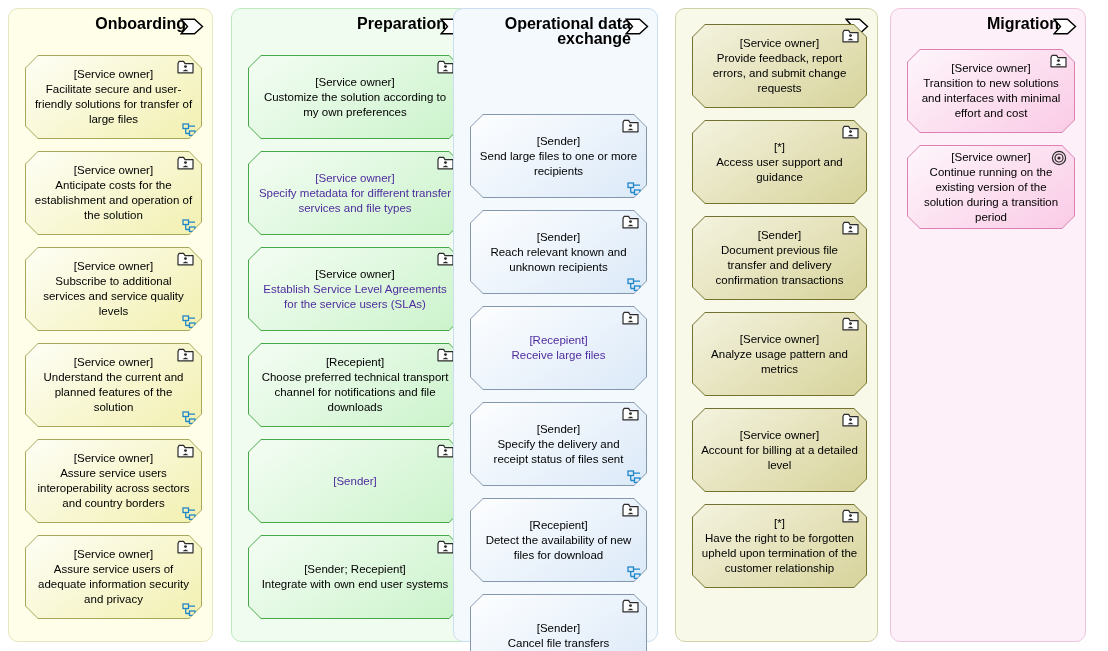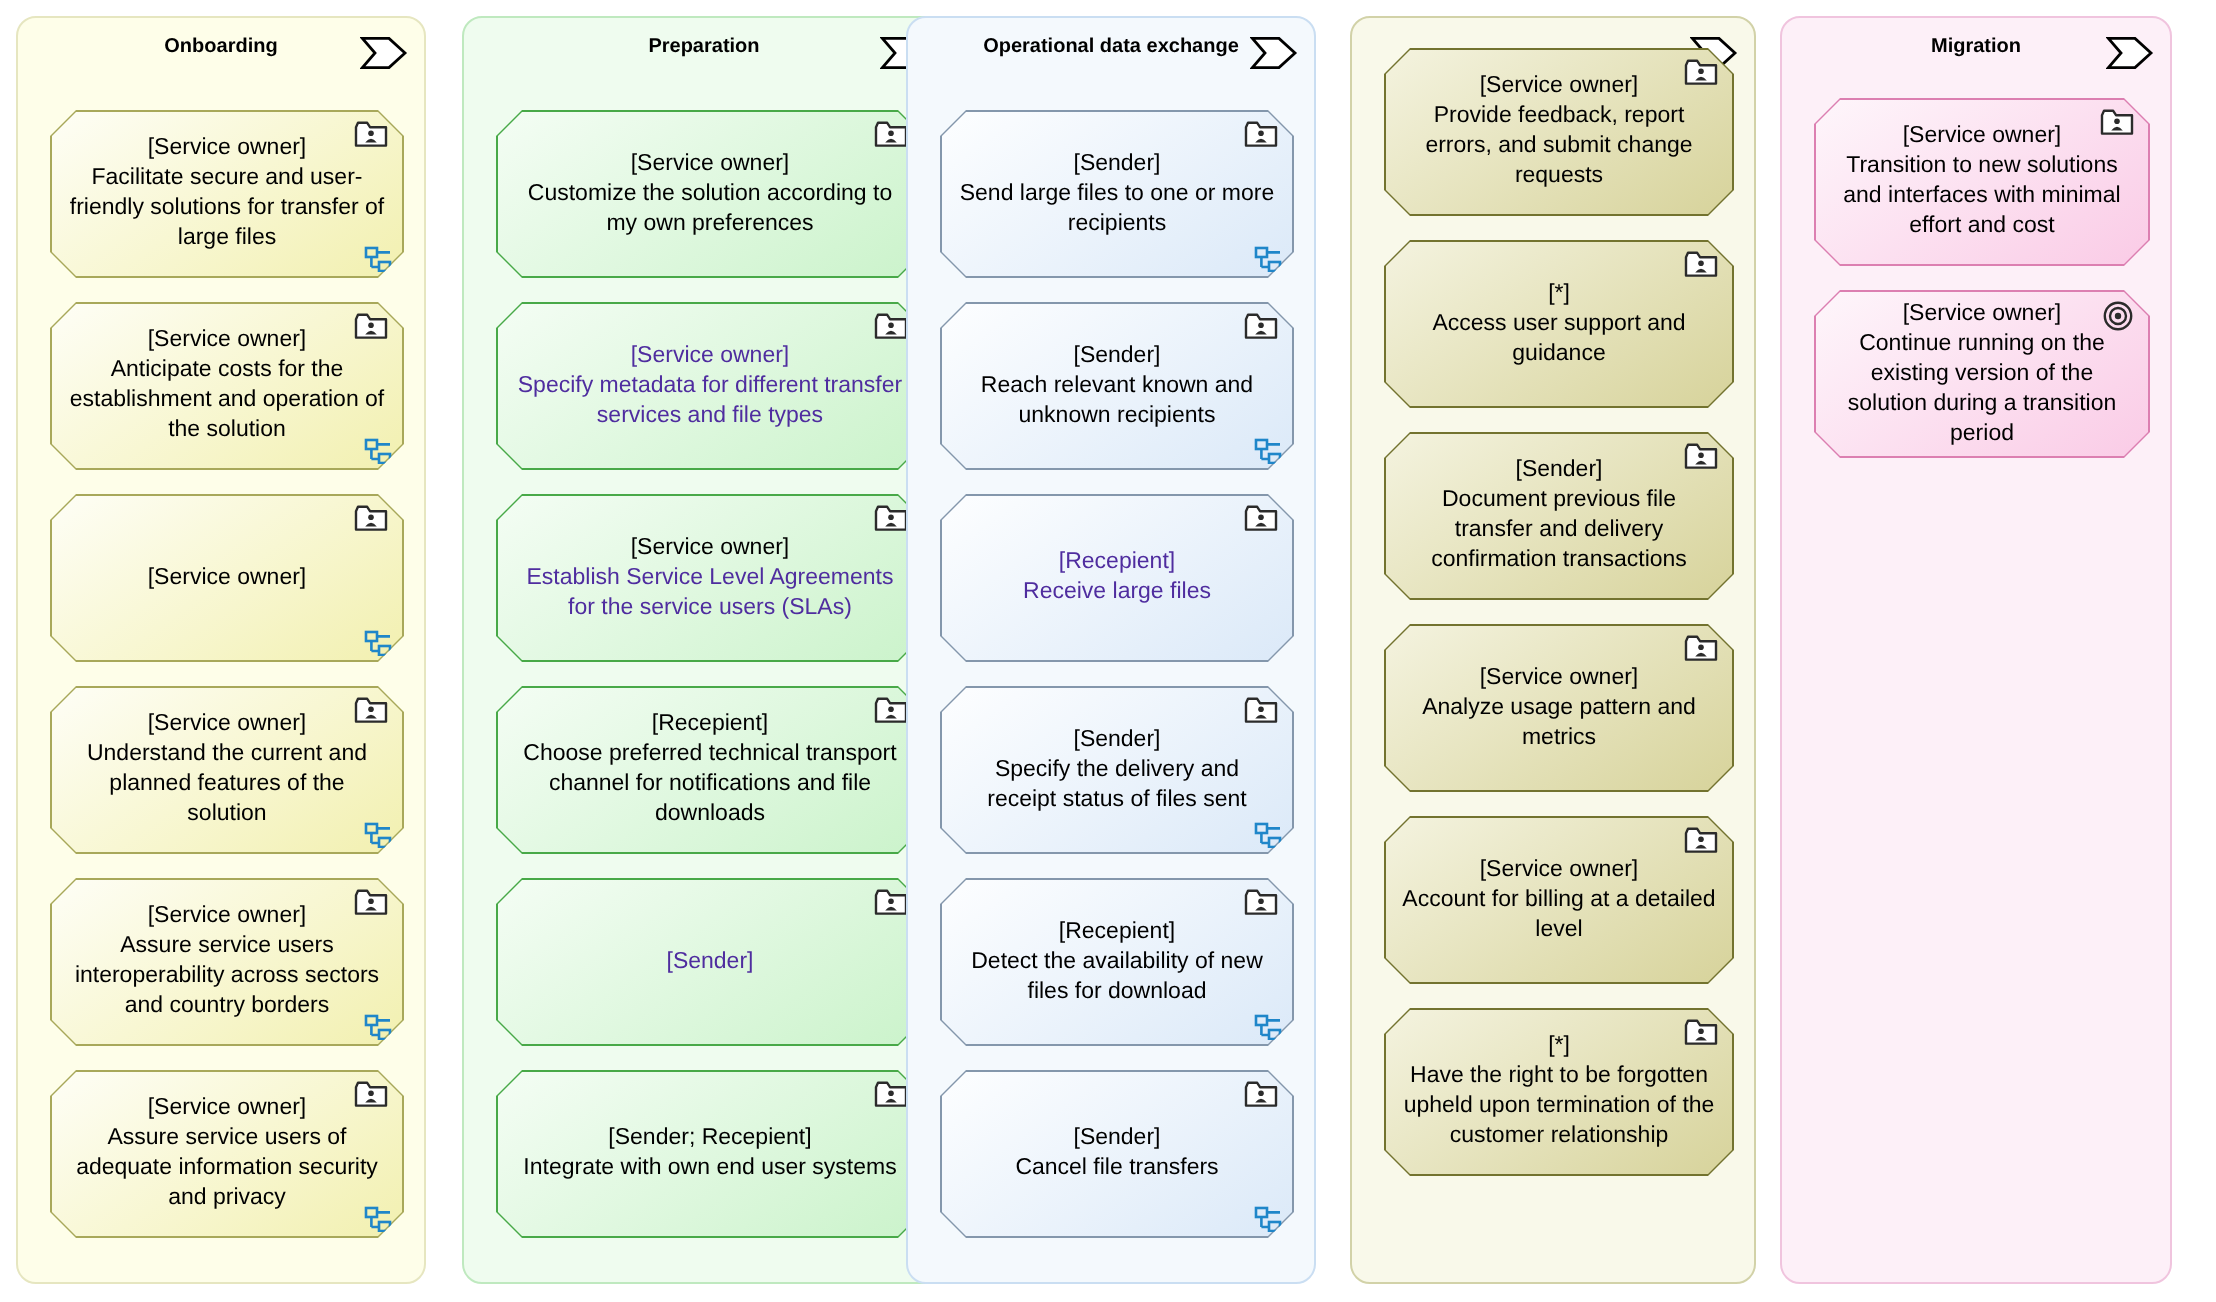--- a/index.html
+++ b/index.html
@@ -2,21 +2,21 @@
 <html><head>
 <meta charset="utf-8">
 <style>
   html,body{margin:0;padding:0;background:#ffffff;}
   body{font-family:"Liberation Sans","DejaVu Sans",sans-serif;}
   .canvas{position:relative;width:1108px;height:651px;background:#ffffff;overflow:hidden;}
 
   .group{position:absolute;top:8px;height:634px;border-radius:10px;box-sizing:border-box;
          border:1px solid; display:flex;flex-direction:column;}
   .group-header{position:relative;flex:0 0 auto;padding:7px 26px 0 26px;}
-  .group-title{margin:0;font-size:10px;font-weight:bold;color:#000;text-align:center;line-height:15px;}
+  .group-title{margin:0;font-size:16px;font-weight:bold;color:#000;text-align:right;line-height:15px;}
   .vs-icon{position:absolute;top:9px;right:8px;line-height:0;}
 
   .cards{display:flex;flex-direction:column;gap:12px;padding:0 10px 0 16px;}
 
   .card{position:relative;height:84px;flex:0 0 auto;
         clip-path:polygon(13px 0,calc(100% - 13px) 0,100% 13px,100% calc(100% - 13px),
                   calc(100% - 13px) 100%,13px 100%,0 calc(100% - 13px),0 13px);
         background:var(--card-border);}
   .card-inner{position:absolute;inset:1px;
         clip-path:polygon(12px 0,calc(100% - 12px) 0,100% 12px,100% calc(100% - 12px),
@@ -85,20 +85,21 @@
     </span>
   </div>
         <div class="card" style="--card-border: #A8A85A; --fill-top: #FEFEF6; --fill-bottom: #F2F0B0;">
     <span class="corner-icon"><svg width="17" height="14" viewBox="0 0 17 14">
               <path d="M1 12.8 V3.6 L2 1.4 H6.6 L8 3.6 H16 V12.8 Z" fill="#ffffff" stroke="#2b2b2b" stroke-width="1.2" stroke-linejoin="round"></path>
               <circle cx="8.5" cy="6.6" r="1.4" fill="#2b2b2b"></circle>
               <path d="M5.6 11.2 Q8.5 7.6 11.4 11.2 Z" fill="#2b2b2b"></path>
             </svg></span>
     <div class="card-inner">
       <div class="card-role">[Service owner]</div>
+      <div class="card-text">Subscribe to additional services and service quality levels</div>
     </div>
     <span class="viewref-icon">
       <svg width="14" height="13" viewBox="0 0 14 13" fill="none" stroke="#1F86C9" stroke-width="1.3">
         <rect x="1" y="1" width="5.5" height="4.5"></rect>
         <path d="M6.5 3.2 H13 M3.7 5.5 V10.5 M3.7 10.5 H7.5"></path>
         <rect x="7.5" y="8" width="5.5" height="4.5"></rect>
       </svg>
     </span>
   </div>
         <div class="card" style="--card-border: #A8A85A; --fill-top: #FEFEF6; --fill-bottom: #F2F0B0;">
@@ -233,21 +234,21 @@
               <path d="M5.6 11.2 Q8.5 7.6 11.4 11.2 Z" fill="#2b2b2b"></path>
             </svg></span>
     <div class="card-inner">
       <div class="card-role">[Sender; Recepient]</div>
       <div class="card-text">Integrate with own end user systems</div>
     </div>
 
   </div>
       </div>
   </section>
-    <section class="group g2" style="left: 453px; width: 205px; background: rgb(244, 249, 253); border-color: rgb(202, 222, 242);">
+    <section class="group g2" style="left: 453px; width: 205px; background: rgb(244, 249, 253); border-color: rgb(202, 222, 242); gap: 44px;">
     <header class="group-header">
       <h2 class="group-title">Operational data exchange</h2>
       <span class="vs-icon">
         <svg width="24" height="17" viewBox="0 0 24 17">
             <path d="M1.2 1.2 H14.5 L22.5 8.5 L14.5 15.8 H1.2 L7.5 8.5 Z" fill="#ffffff" stroke="#000000" stroke-width="1.4" stroke-linejoin="miter"></path>
           </svg>
       </span>
     </header>
     <div class="cards">
         <div class="card" style="--card-border: #8497AC; --fill-top: #FDFEFF; --fill-bottom: #DBE9F8;">

